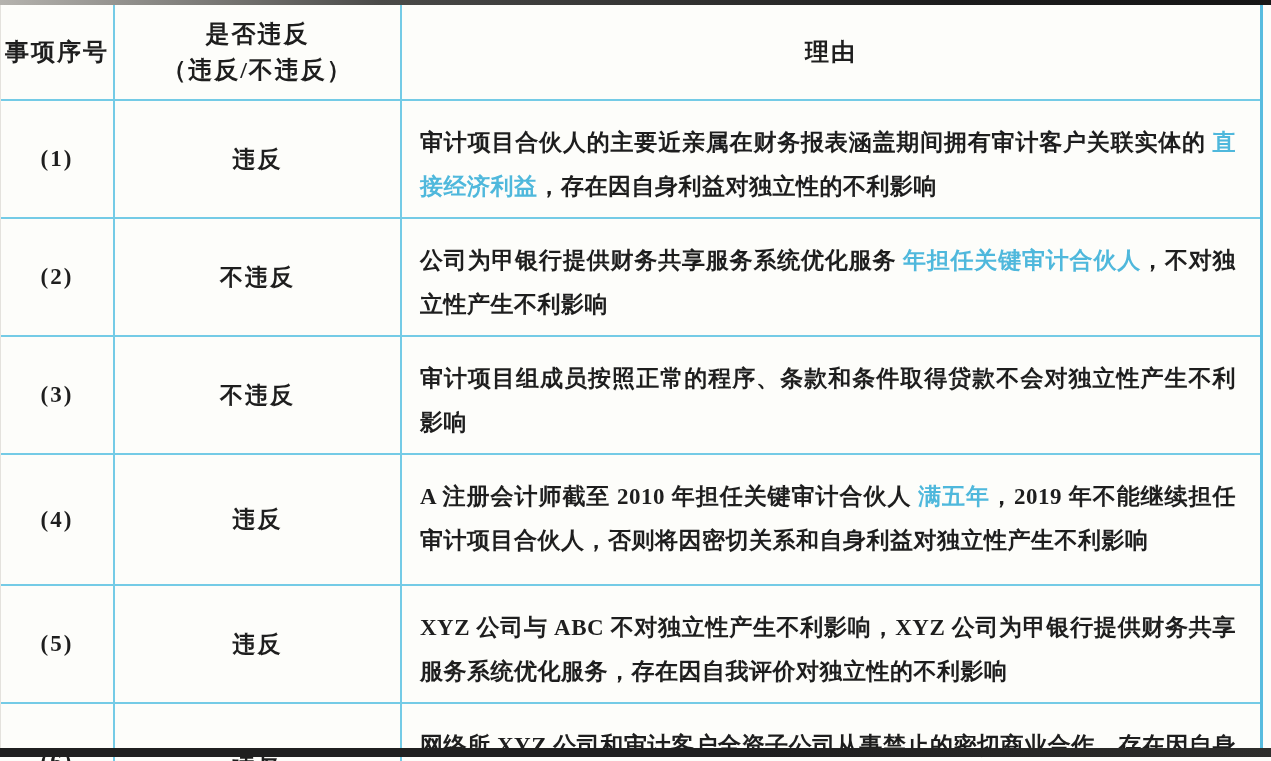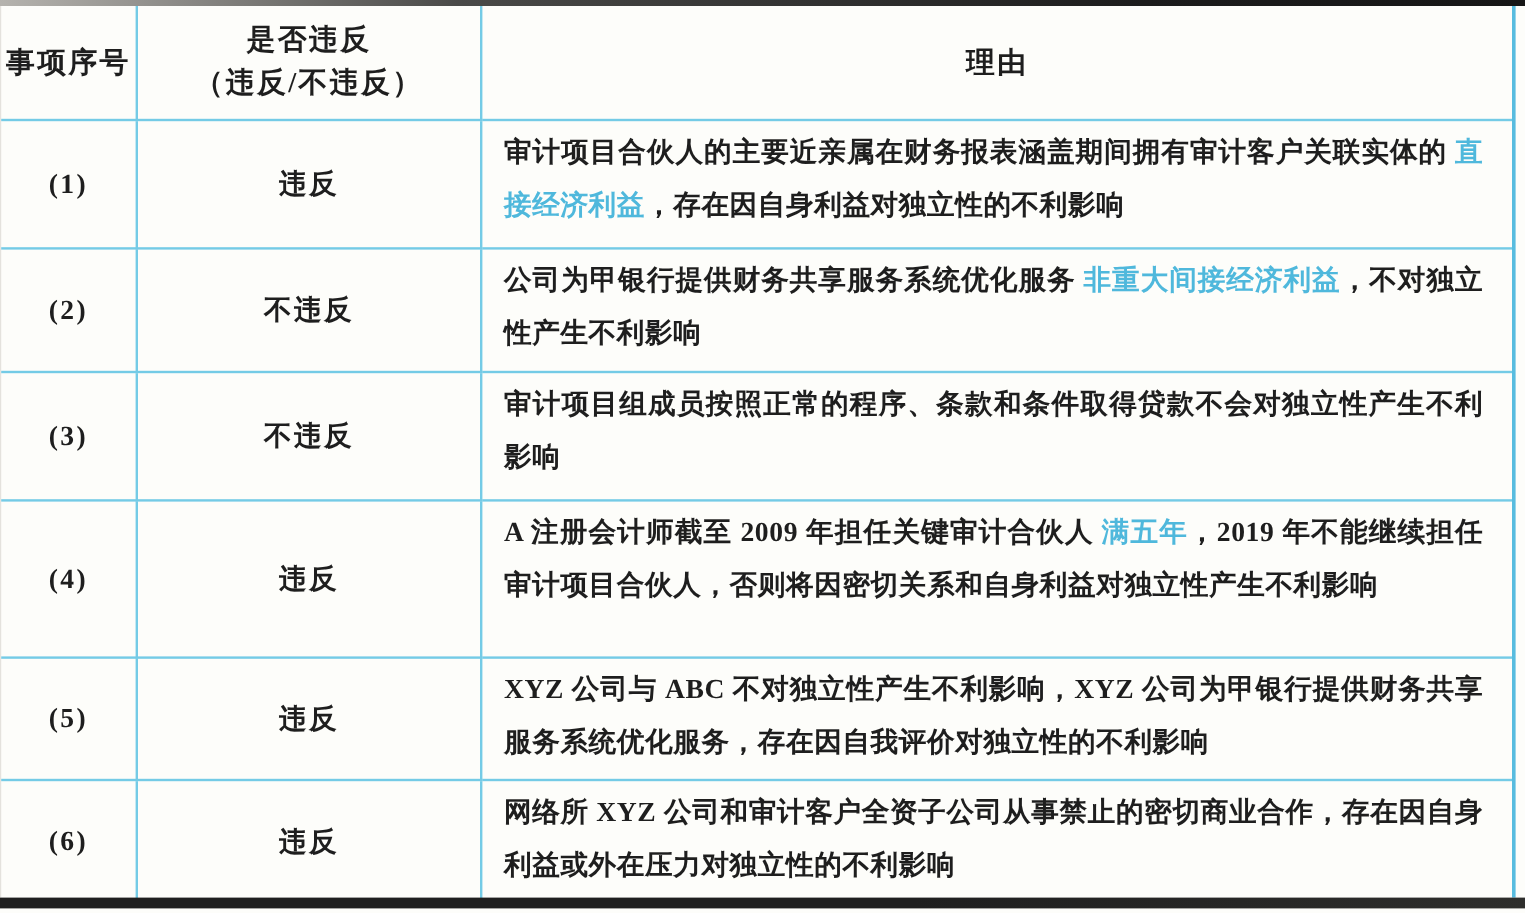--- a/index.html
+++ b/index.html
@@ -57,21 +57,21 @@
     letter-spacing: 2px; padding: 0 4px;
   }
   th .hline { line-height: 36px; text-align: center; }
   td { font-size: 23px; font-weight: 600; }
   td.num, td.verdict {
     text-align: center; vertical-align: middle;
     letter-spacing: 2px;
   }
   td.reason {
     vertical-align: top;
-    padding: 4px 24px 8px 18px;
+    padding: 20px 24px 8px 18px;
     line-height: 44px;
     text-align: justify;
     letter-spacing: 0.5px;
   }
   td.reason .hl { color: var(--hl); }
 </style>
 </head>
 <body>
 
 <div class="top-rule"></div>
@@ -95,31 +95,31 @@
     </thead>
     <tbody>
         <tr>
           <td class="num">(1)</td>
           <td class="verdict">违反</td>
           <td class="reason"><span>审计项目合伙人的主要近亲属在财务报表涵盖期间拥有审计客户关联实体的 </span><span class="hl">直接经济利益</span><span>，存在因自身利益对独立性的不利影响</span></td>
         </tr>
         <tr>
           <td class="num">(2)</td>
           <td class="verdict">不违反</td>
-          <td class="reason"><span>公司为甲银行提供财务共享服务系统优化服务 </span><span class="hl">非重大间接经济利益</span><span>，不对独立性产生不利影响</span></td>
+          <td class="reason"><span>公司为甲银行提供财务共享服务系统优化服务 </span><span class="hl">年担任关键审计合伙人</span><span>，不对独立性产生不利影响</span></td>
         </tr>
         <tr>
           <td class="num">(3)</td>
           <td class="verdict">不违反</td>
           <td class="reason"><span>审计项目组成员按照正常的程序、条款和条件取得贷款不会对独立性产生不利影响</span></td>
         </tr>
         <tr>
           <td class="num">(4)</td>
           <td class="verdict">违反</td>
-          <td class="reason"><span>A 注册会计师截至 2009 年担任关键审计合伙人 </span><span class="hl">满五年</span><span>，2019 年不能继续担任审计项目合伙人，否则将因密切关系和自身利益对独立性产生不利影响</span></td>
+          <td class="reason"><span>A 注册会计师截至 2010 年担任关键审计合伙人 </span><span class="hl">满五年</span><span>，2019 年不能继续担任审计项目合伙人，否则将因密切关系和自身利益对独立性产生不利影响</span></td>
         </tr>
         <tr>
           <td class="num">(5)</td>
           <td class="verdict">违反</td>
           <td class="reason"><span>XYZ 公司与 ABC 不对独立性产生不利影响，XYZ 公司为甲银行提供财务共享服务系统优化服务，存在因自我评价对独立性的不利影响</span></td>
         </tr>
         <tr>
           <td class="num">(6)</td>
           <td class="verdict">违反</td>
           <td class="reason"><span>网络所 XYZ 公司和审计客户全资子公司从事禁止的密切商业合作，存在因自身利益或外在压力对独立性的不利影响</span></td>

